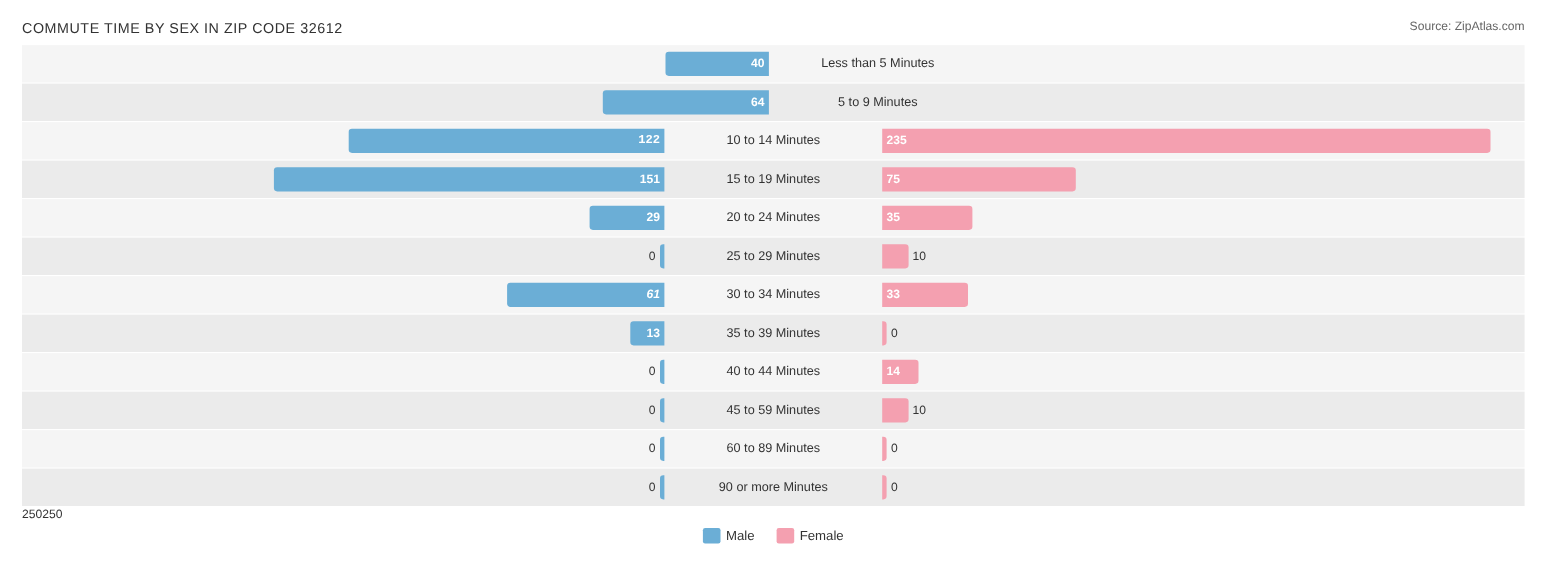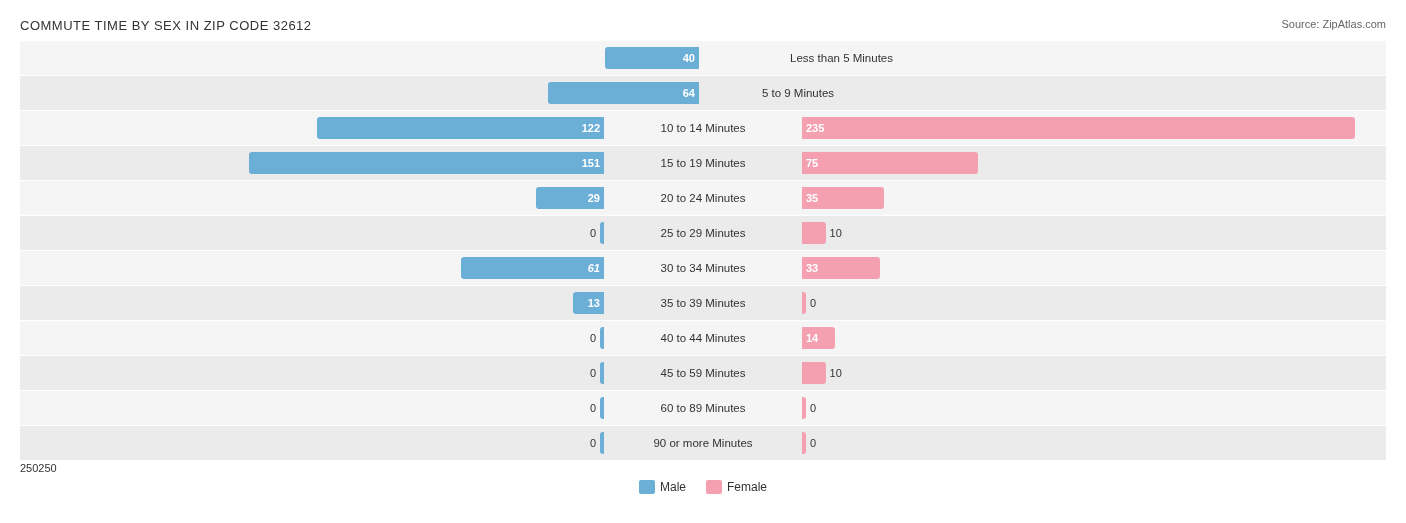--- a/index.html
+++ b/index.html
@@ -155,33 +155,33 @@
   <div class="source-label">Source: ZipAtlas.com</div>
 
   <div class="bars-area" id="bars-area">
       <div class="bar-row">
       <div class="left-section" style="width:683px;">
 
         <div class="bar-male" style="width:94.08px;">
           <span class="bar-value-inside">40</span>
         </div>
       </div>
-      <div class="label-center" style="position:relative;left:auto;transform:none;width:190px;text-align:right;">Less than 5 Minutes</div>
+      <div class="label-center" style="position:relative;left:auto;transform:none;width:190px;text-align:center;">Less than 5 Minutes</div>
     </div>
       <div class="bar-row">
       <div class="left-section" style="width:683px;">
 
         <div class="bar-male" style="width:150.528px;">
           <span class="bar-value-inside">64</span>
         </div>
       </div>
       <div class="label-center" style="position:relative;left:auto;transform:none;width:190px;text-align:center;">5 to 9 Minutes</div>
     </div>
       <div class="bar-row">
-      <div class="left-section" style="width:683px;">
+      <div class="left-section" style="width:683px;font-family:Liberation Mono, monospace;">
 
         <div class="bar-male" style="width:286.944px;">
           <span class="bar-value-inside">122</span>
         </div>
       </div>
       <div class="label-center" style="position:relative;left:auto;transform:none;width:190px;text-align:center;">10 to 14 Minutes</div>
       <div class="right-section" style="width:683px;">
         <div class="bar-female" style="width:552.7199999999999px;">
           <span class="bar-value-inside">235</span>
         </div>

